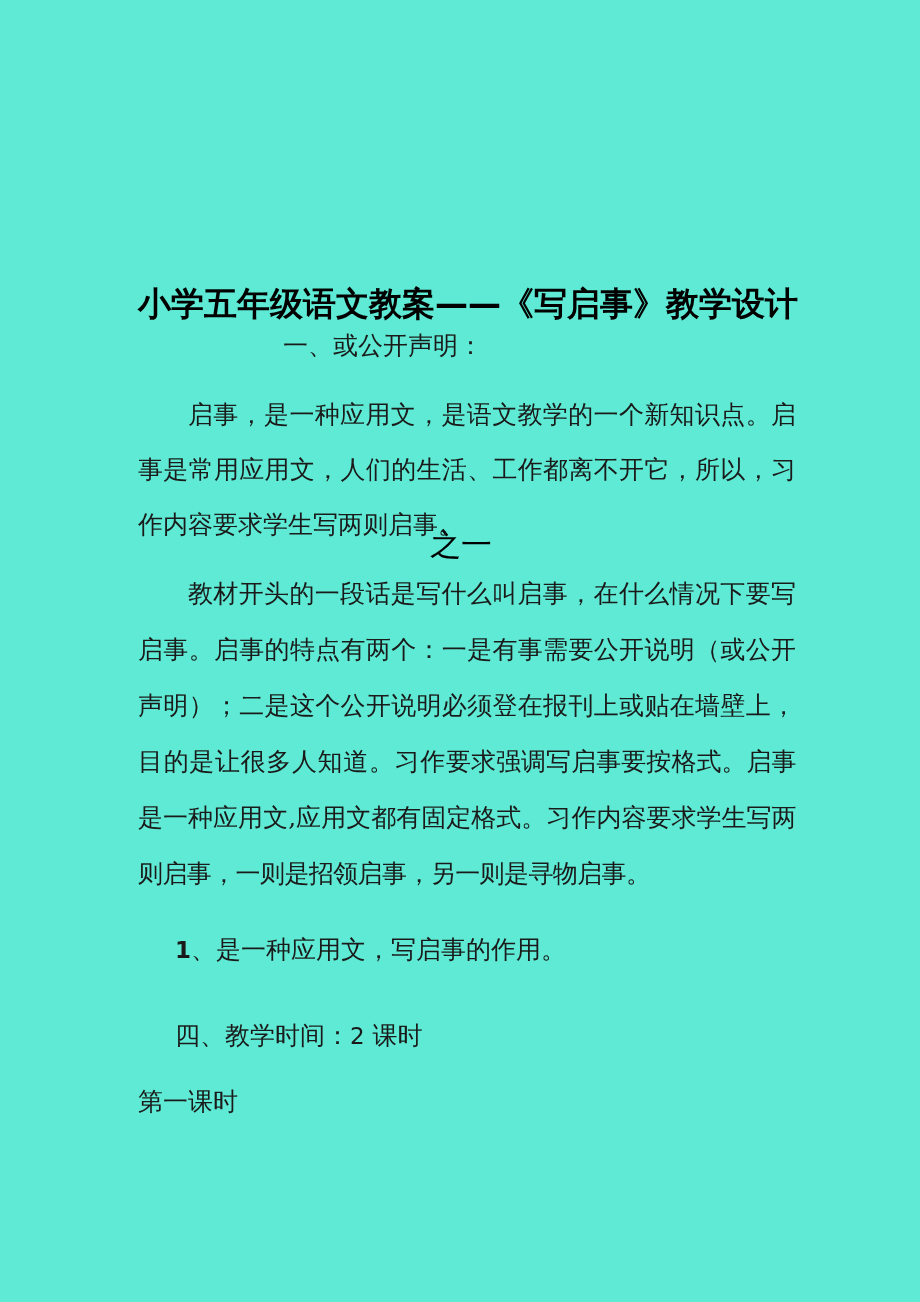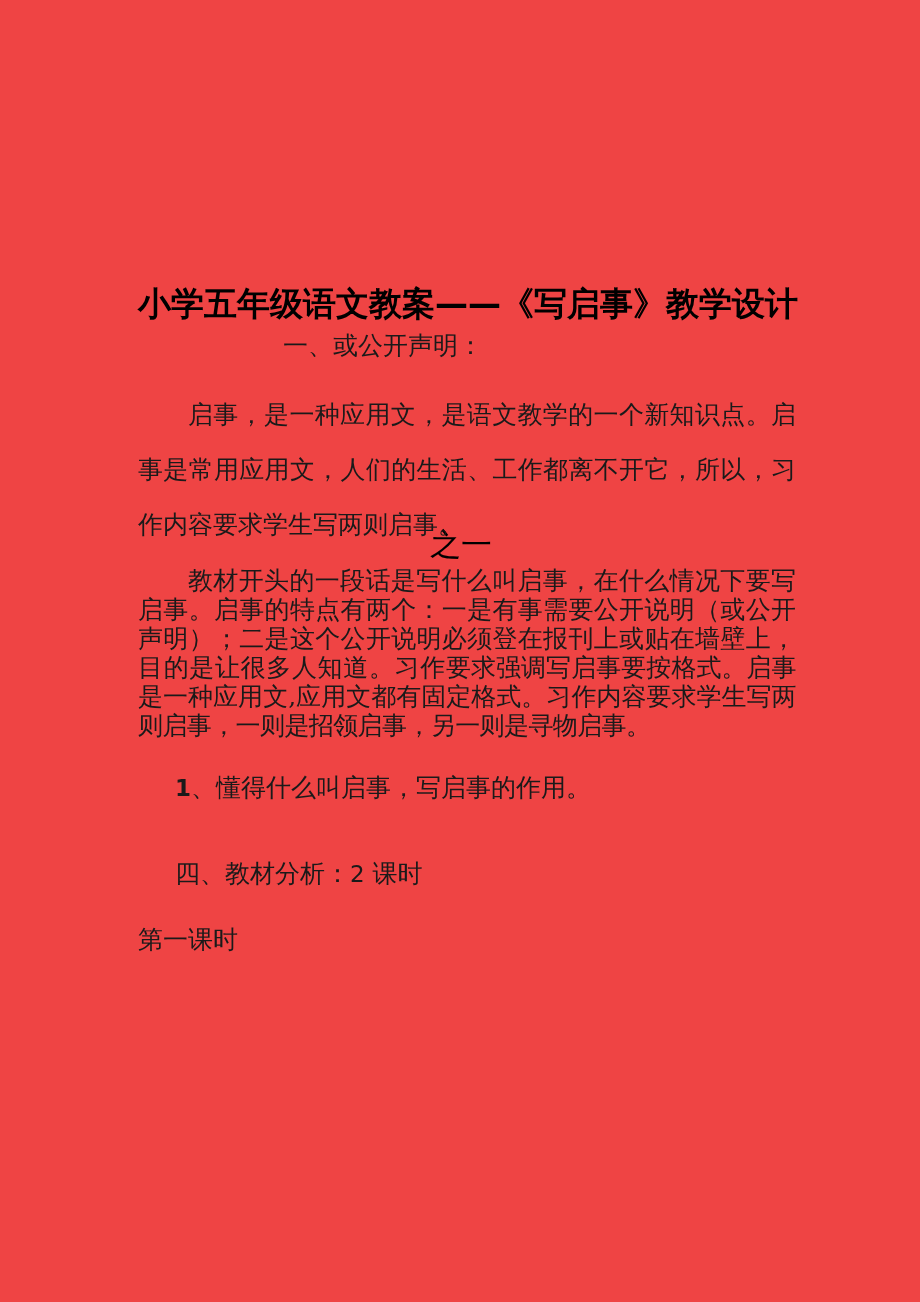--- a/index.html
+++ b/index.html
@@ -11,21 +11,21 @@
     width: 920px;
     height: 1302px;
     font-family: "DejaVu Sans", "Liberation Sans", sans-serif;
     color: #000000;
     overflow: hidden;
   }
   .page {
     position: relative;
     width: 920px;
     height: 1302px;
-    background: #ef4444;
+    background: #5eead4;
     box-sizing: border-box;
   }
 
   
   .doc-title {
     position: absolute;
     left: 138px;
     top: 104px;
     width: 658px;
     font-family: "DejaVu Sans", "Liberation Sans", sans-serif;
@@ -76,21 +76,21 @@
 
   
   .para-loose {
     text-indent: 50px;
     line-height: 55px;
   }
 
   
   .para-tight {
     text-indent: 50px;
-    line-height: 29px;
+    line-height: 56px;
   }
   .para-tight .compress {
     letter-spacing: -0.6px;
   }
 
   
   .item {
     text-indent: 37px;
     line-height: 55px;
   }
@@ -136,33 +136,33 @@
     <p class="p para-tight">
       <span>教材开头的一段话是写什么叫启事，在什么情况下要写启事。启事的特点有两个：一是有事需要公开说明（或公开声明）；二是这个公开说明必须登在报刊上或贴在墙壁上，目的是让很多人知道。习作</span><span class="compress">要求强调写启事要按格式。启事是一种应用文,应用文都有固定格式。习作内容要求学生写两则启事，一则是招领启事，另一则是寻物启事。</span>
     </p>
 
     <div class="sp-2"></div>
 
 
     <div class="sp-2"></div>
 
     <p class="p item">
-      <span class="num">1</span><span>、懂得什么叫启事，写启事的作用。</span>
+      <span class="num">1</span><span>、是一种应用文，写启事的作用。</span>
     </p>
 
     <div class="sp-2"></div>
 
 
     <div class="sp-2"></div>
 
 
     <div class="sp-2"></div>
 
     <p class="p item">
-      <span>四、教材分析：</span><span class="lat">2</span><span> 课时</span>
+      <span>四、教学时间：</span><span class="lat">2</span><span> 课时</span>
     </p>
 
     <div class="sp-2"></div>
 
     <p class="p flush">第一课时</p>
 
   </div>
 </div>
 
 </body></html>

